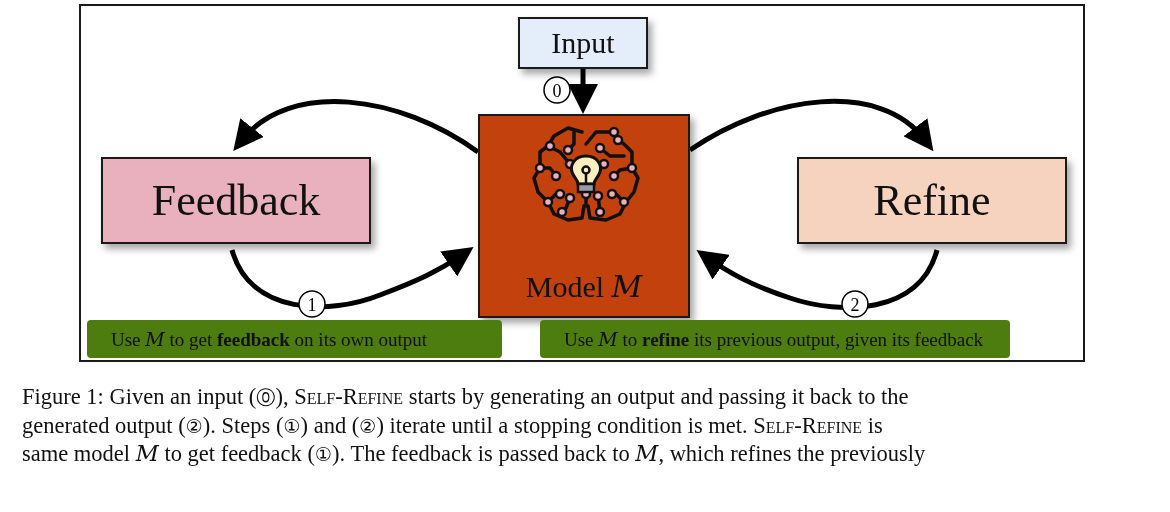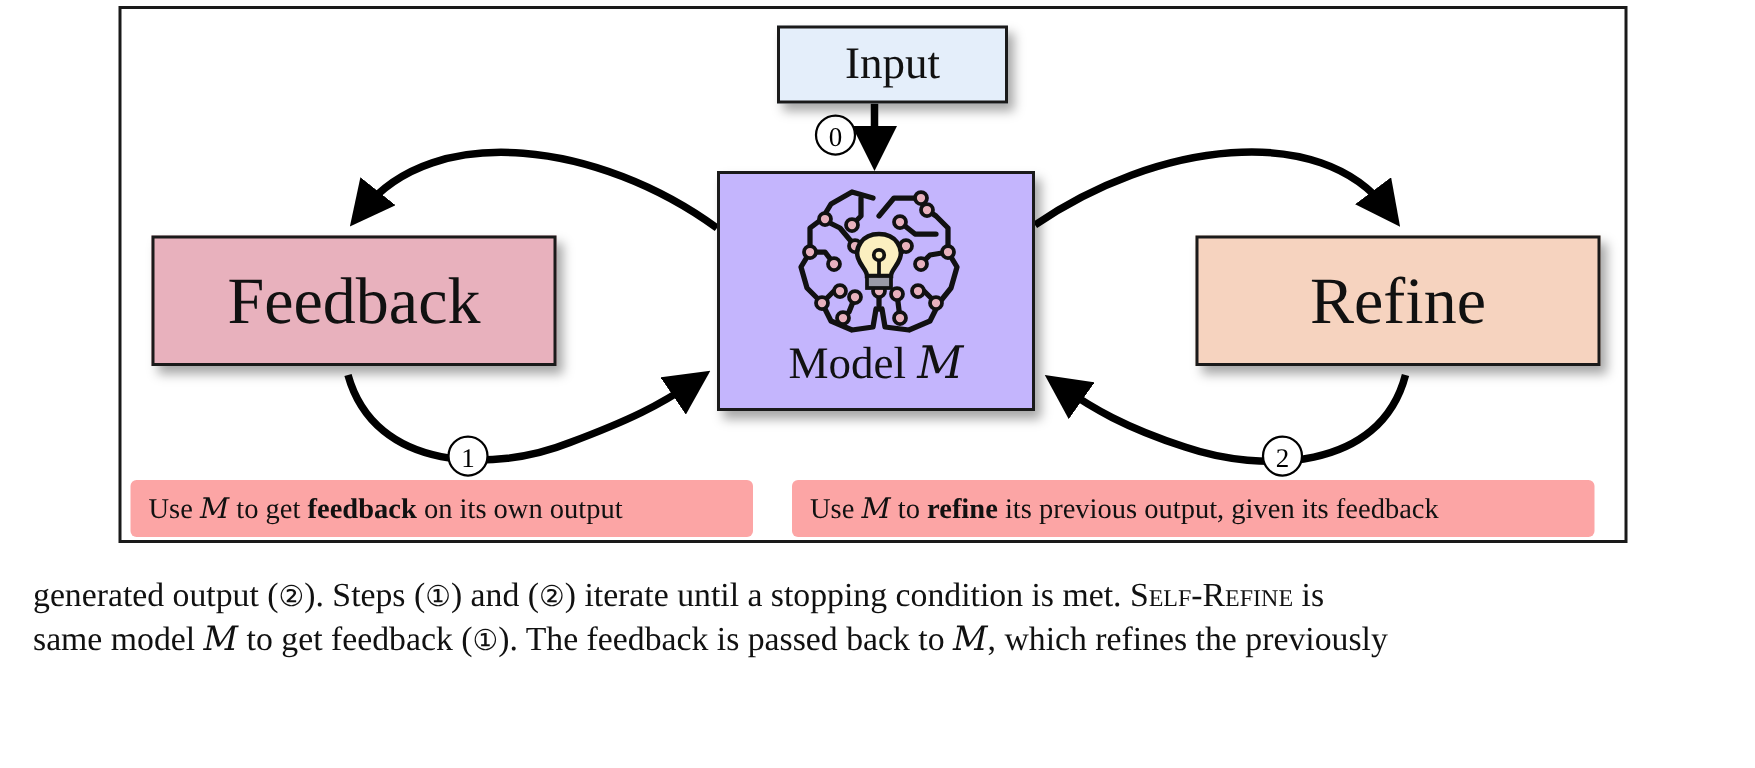--- a/index.html
+++ b/index.html
@@ -4,35 +4,35 @@
 <style>
   html, body { margin: 0; padding: 0; background: #ffffff; }
   body { width: 1170px; height: 512px; position: relative; overflow: hidden;
          font-family: "Liberation Serif", "DejaVu Serif", serif; color: #111; }
   #frame { position: absolute; left: 79px; top: 4px; width: 1006px; height: 358px;
            border: 2px solid #1a1a1a; box-sizing: border-box; background: #fff; }
   svg#diagram { position: absolute; left: 0; top: 0; width: 1170px; height: 380px; }
   .box { position: absolute; box-sizing: border-box; border: 2px solid #1a1a1a;
          display: flex; align-items: center; justify-content: center;
          box-shadow: 4px 5px 7px rgba(0,0,0,0.35); }
-  #input-box { left: 518px; top: 17px; width: 154px; height: 52px; background: #e4eefa;
+  #input-box { left: 518px; top: 17px; width: 130px; height: 52px; background: #e4eefa;
                font-size: 30px; }
   #feedback-box { left: 101px; top: 157px; width: 270px; height: 87px; background: #e8b1bd;
                   font-size: 44px; }
   #refine-box { left: 797px; top: 157px; width: 270px; height: 87px; background: #f6d3bf;
                 font-size: 44px; }
-  #model-box { left: 478px; top: 114px; width: 212px; height: 160px; background: #c4b5fd;
+  #model-box { left: 478px; top: 114px; width: 212px; height: 204px; background: #c2410c;
                display: block; }
   #model-label { position: absolute; left: 0; right: 0; bottom: 12px; text-align: center;
                  font-size: 30px; }
   .math { font-family: "DejaVu Serif", serif; font-style: italic; }
-  .note { position: absolute; top: 320px; height: 38px; background: #fca5a5; border-radius: 4px;
-          font-size: 19px; line-height: 38px; padding: 0 12px; box-sizing: border-box; white-space: nowrap; }
+  .note { position: absolute; top: 320px; height: 38px; background: #4d7c0f; border-radius: 4px;
+          font-size: 19px; line-height: 38px; padding: 0 24px; box-sizing: border-box; white-space: nowrap; }
   #note-feedback { left: 87px; width: 415px; }
-  #note-refine { left: 528px; width: 535px; }
+  #note-refine { left: 540px; width: 470px; }
   .note b { font-weight: bold; }
   #caption { position: absolute; left: 22px; top: 383px; width: 1130px; font-size: 22.5px;
              line-height: 27.5px; text-align: left; }
   .caption-line { display: block; white-space: nowrap; }
   .sc { font-variant: small-caps; }
   .circ { font-family: "DejaVu Sans", sans-serif; font-size: 0.85em; }
 </style>
 </head>
 <body>
 
@@ -139,15 +139,16 @@
 
 <div id="note-feedback" class="note">
   <span>Use </span><span class="math">M</span><span> to get </span><b>feedback</b><span> on its own output</span>
 </div>
 
 <div id="note-refine" class="note">
   <span>Use </span><span class="math">M</span><span> to </span><b>refine</b><span> its previous output, given its feedback</span>
 </div>
 
 <div id="caption">
+  <span class="caption-line"><span>Figure 1: Given an input (</span><span class="circ">⓪</span><span>), </span><span class="sc">Self-Refine</span><span> starts by generating an output and passing it back to the</span></span>
   <span class="caption-line"><span>generated output (</span><span class="circ">②</span><span>). Steps (</span><span class="circ">①</span><span>) and (</span><span class="circ">②</span><span>) iterate until a stopping condition is met. </span><span class="sc">Self-Refine</span><span> is</span></span>
   <span class="caption-line"><span>same model </span><span class="math">M</span><span> to get feedback (</span><span class="circ">①</span><span>). The feedback is passed back to </span><span class="math">M</span><span>, which refines the previously</span></span>
 </div>
 
 </body></html>

